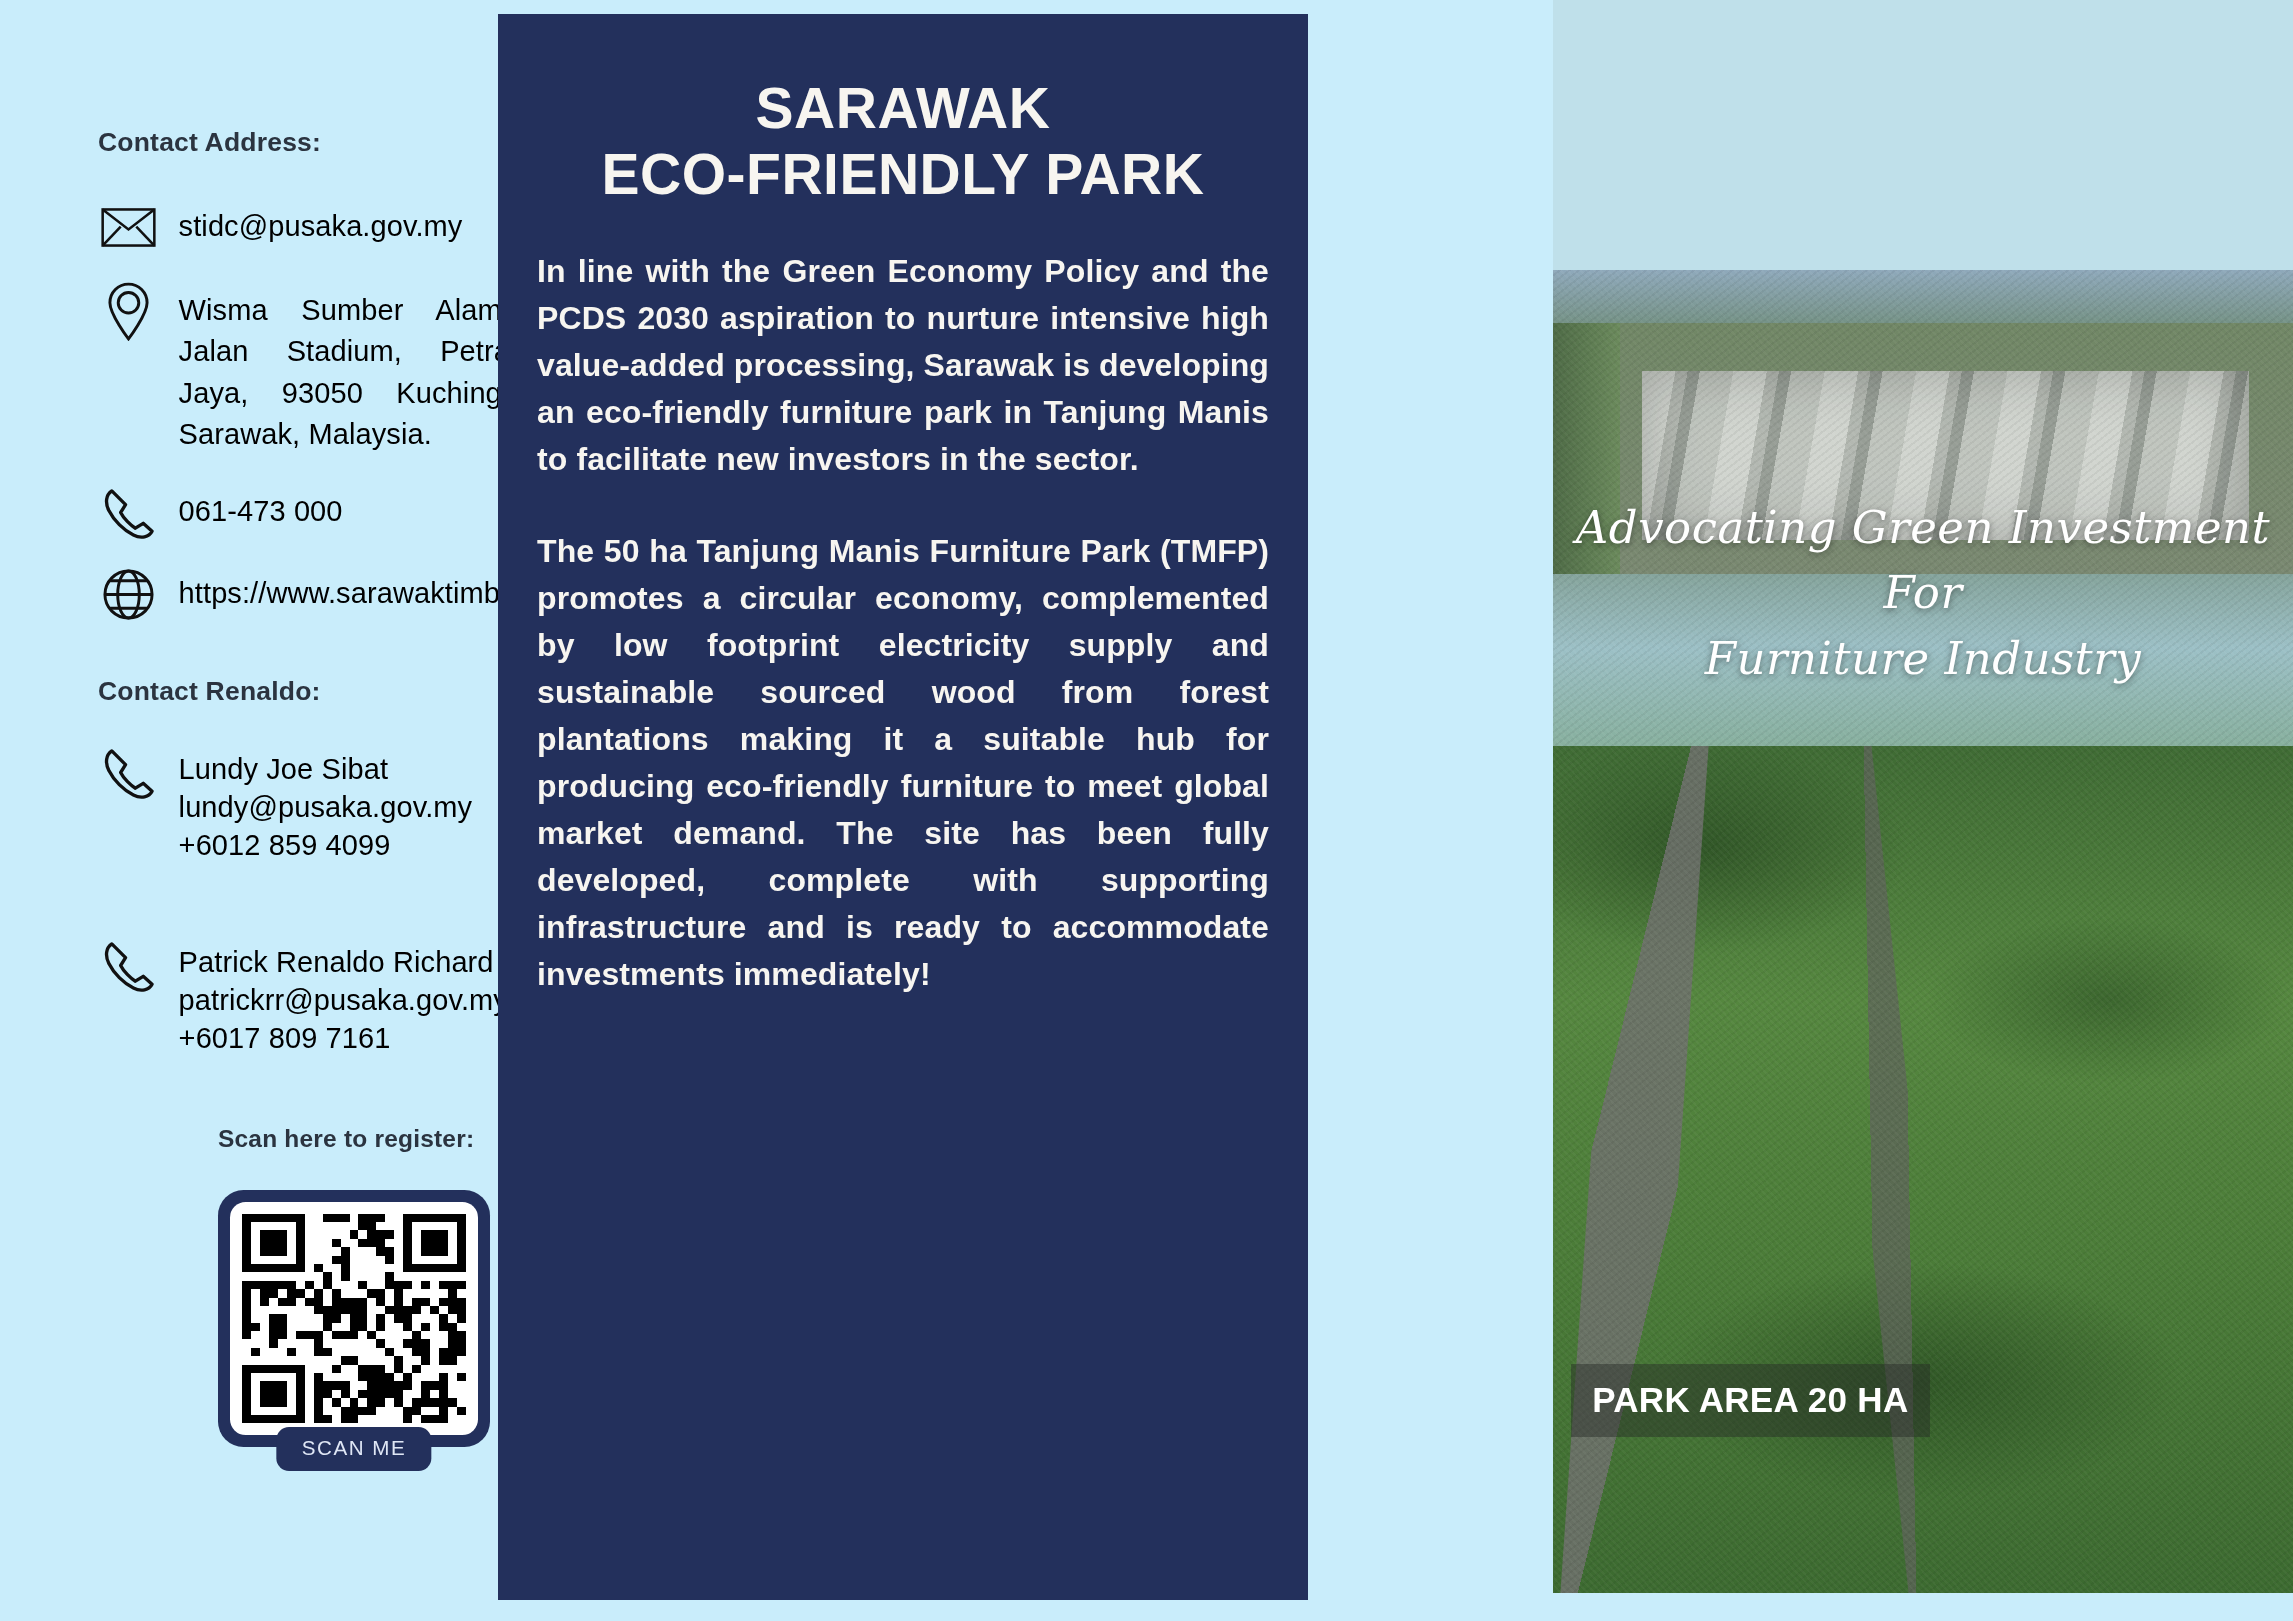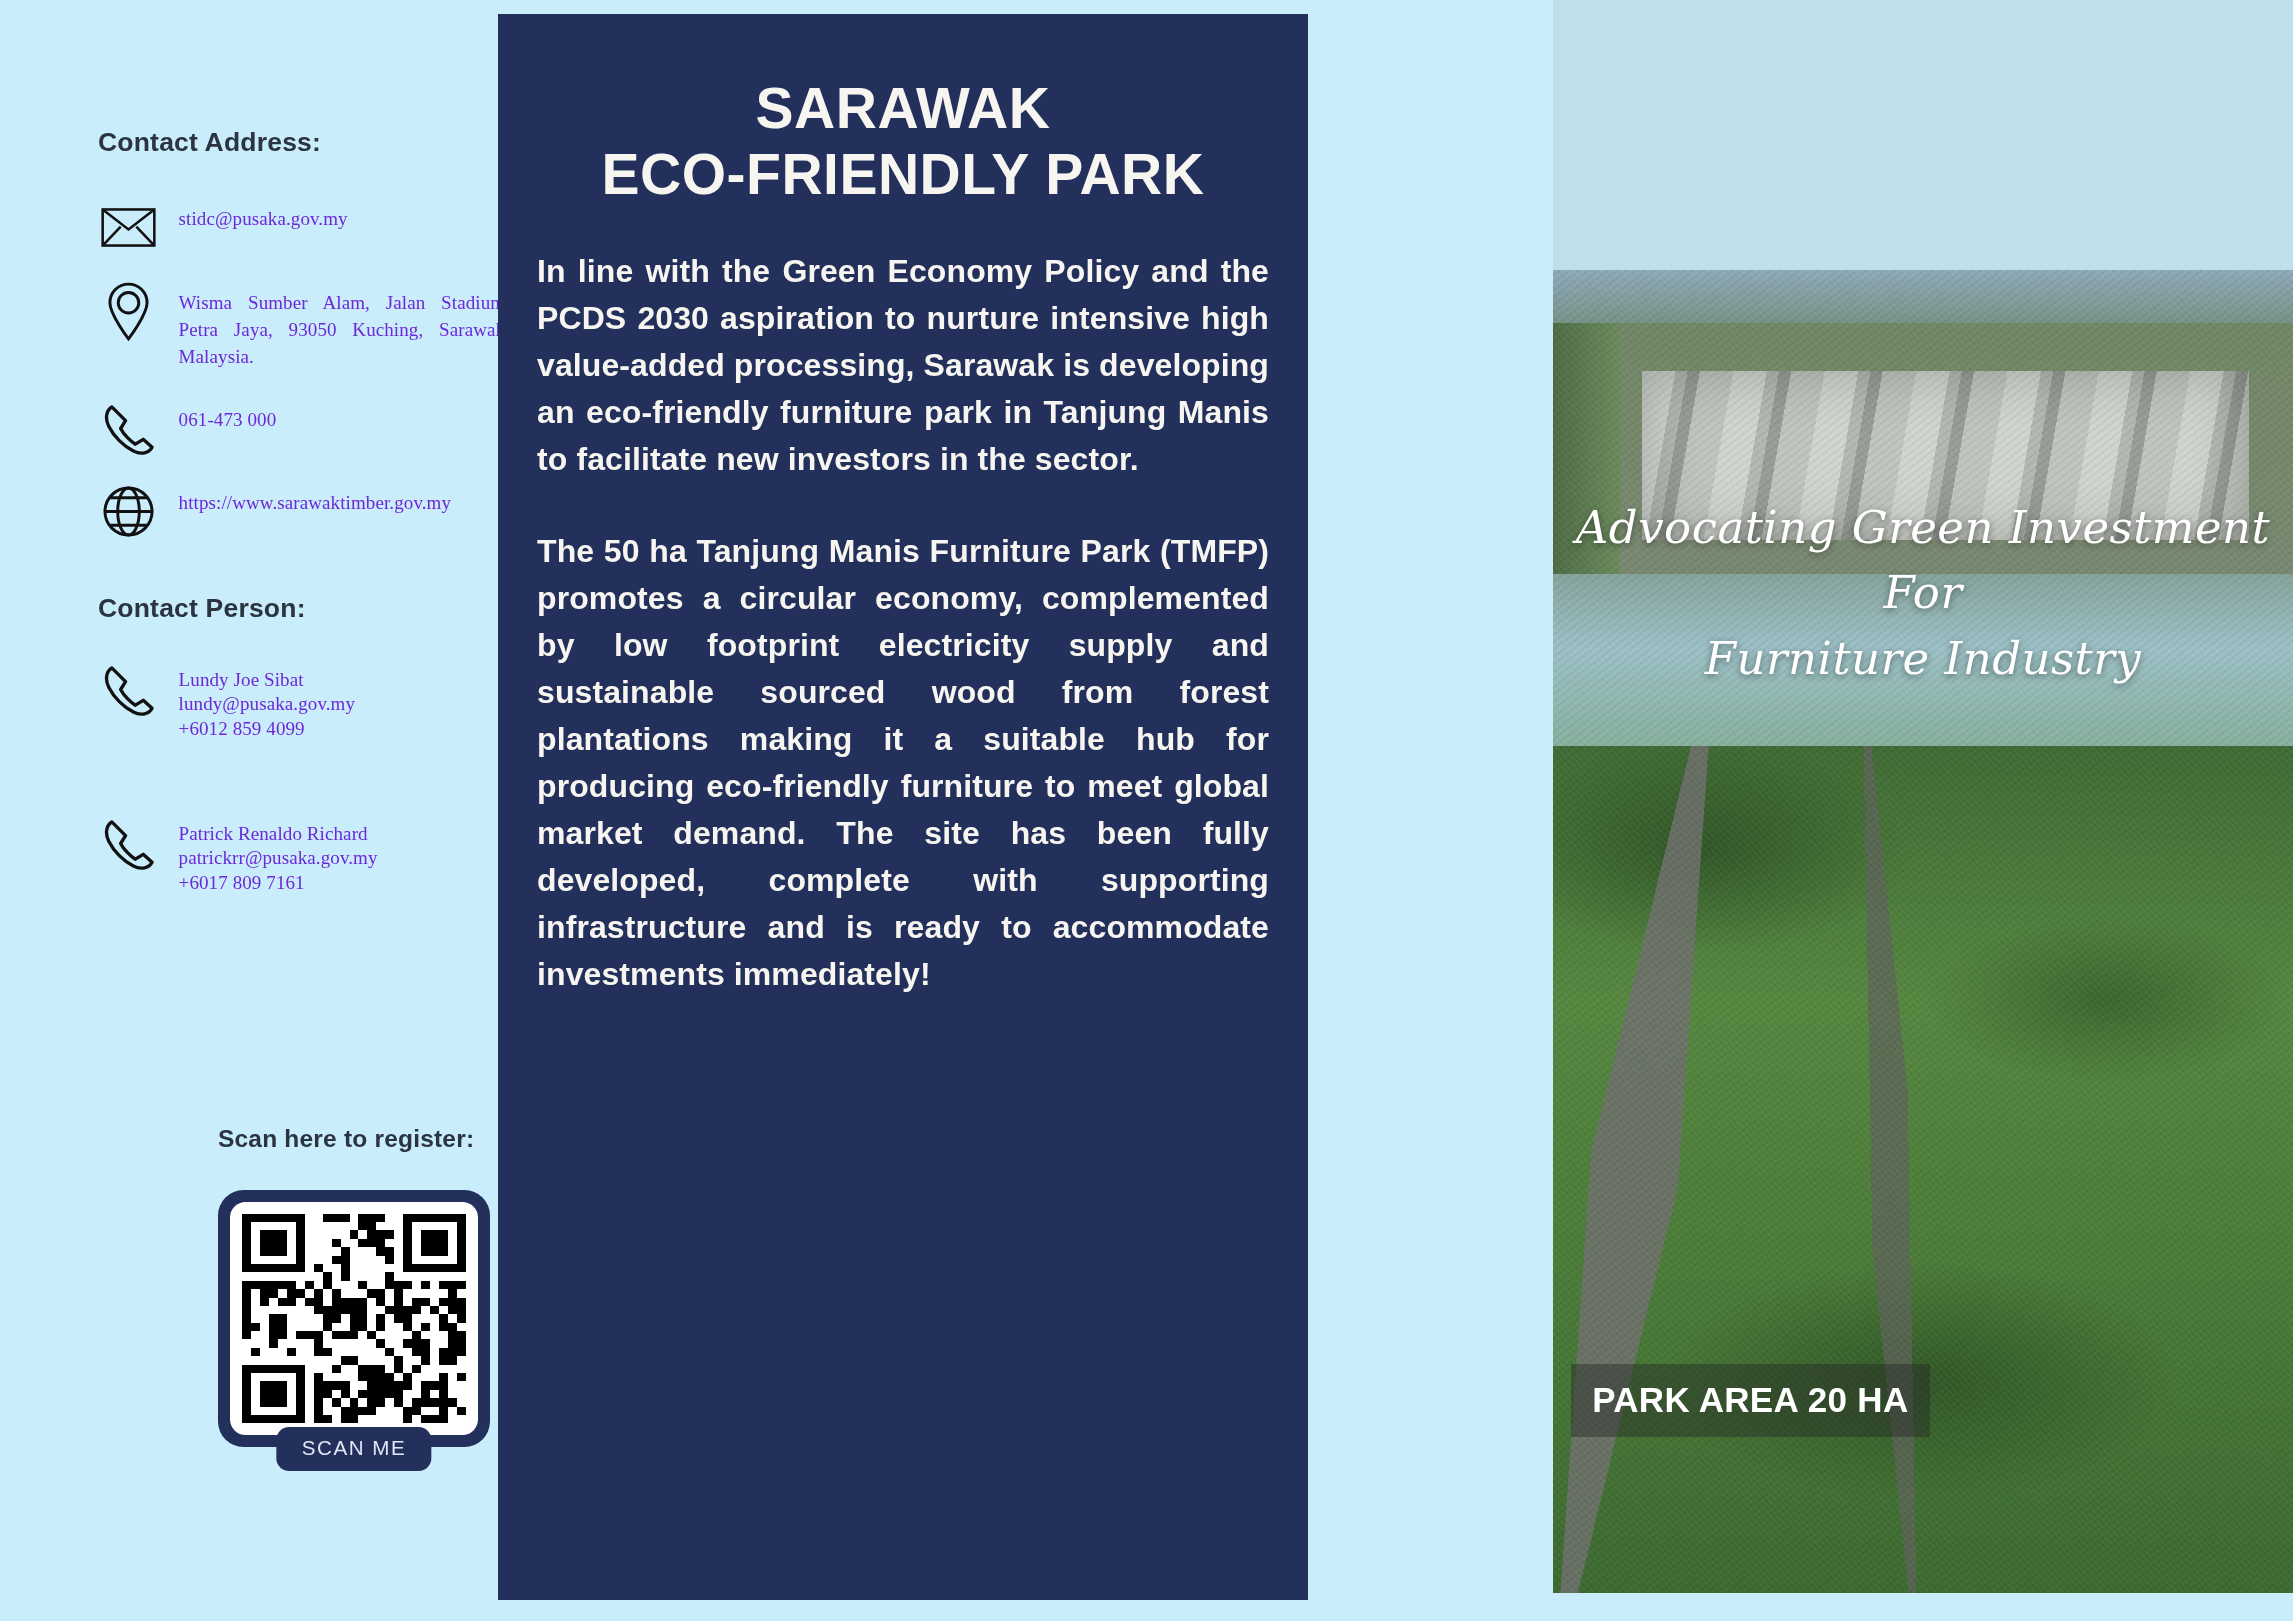--- a/index.html
+++ b/index.html
@@ -29,27 +29,26 @@
   }
 
   .contact-row { display: flex; align-items: flex-start; margin-bottom: 33px; }
   .contact-row .ico {
     width: 61px; min-width: 61px; height: 57px;
     display: flex; align-items: center; justify-content: center;
     margin-right: 19.6px;
   }
   .contact-row .ico svg { display: block; }
   .contact-row .txt {
-    font-size: 19px;
-    color: #6d28d9;
+    font-size: 29px;
+    color: #000000;
     line-height: 1.42;
     letter-spacing: 0.1px;
     padding-top: 6.9px;
     flex: 1;
-    font-family: Liberation Serif, serif;
   }
   .txt.justify { text-align: justify; text-align-last: left; }
   .txt.tight { line-height: 1.30; }
 
   .row-email { margin-bottom: 27.4px; }
   .row-addr  { margin-bottom: 29px; }
   .row-phone { margin-bottom: 25.5px; }
   .row-web   { margin-bottom: 53px; }
 
   .heading-person { margin-bottom: 37px; }
@@ -296,21 +295,21 @@
           <circle cx="27" cy="27" r="24"></circle>
           <ellipse cx="27" cy="27" rx="11" ry="24"></ellipse>
           <path d="M3 27 H51"></path>
           <path d="M7.5 13 H46.5"></path>
           <path d="M7.5 41 H46.5"></path>
         </svg>
       </span>
       <span class="txt">https://www.sarawaktimber.gov.my</span>
     </div>
 
-    <div class="section-heading heading-person">Contact Person:</div>
+    <div class="section-heading heading-person">Contact Renaldo:</div>
 
     <div class="contact-row row-person1">
       <span class="ico">
         <svg width="53" height="53" viewBox="0 0 54 54" fill="none" stroke="#111" stroke-width="3.4" stroke-linejoin="round" stroke-linecap="round">
           <path d="M10 5 C4 9 3 17 7 25 C12 35 22 45 32 50 C40 54 48 52 51 46
                    L42 38 L34 43 C29 40 22 33 19 27 L24 19 Z"></path>
         </svg>
       </span>
       <span class="txt tight">
         <span>Lundy Joe Sibat</span><br>

